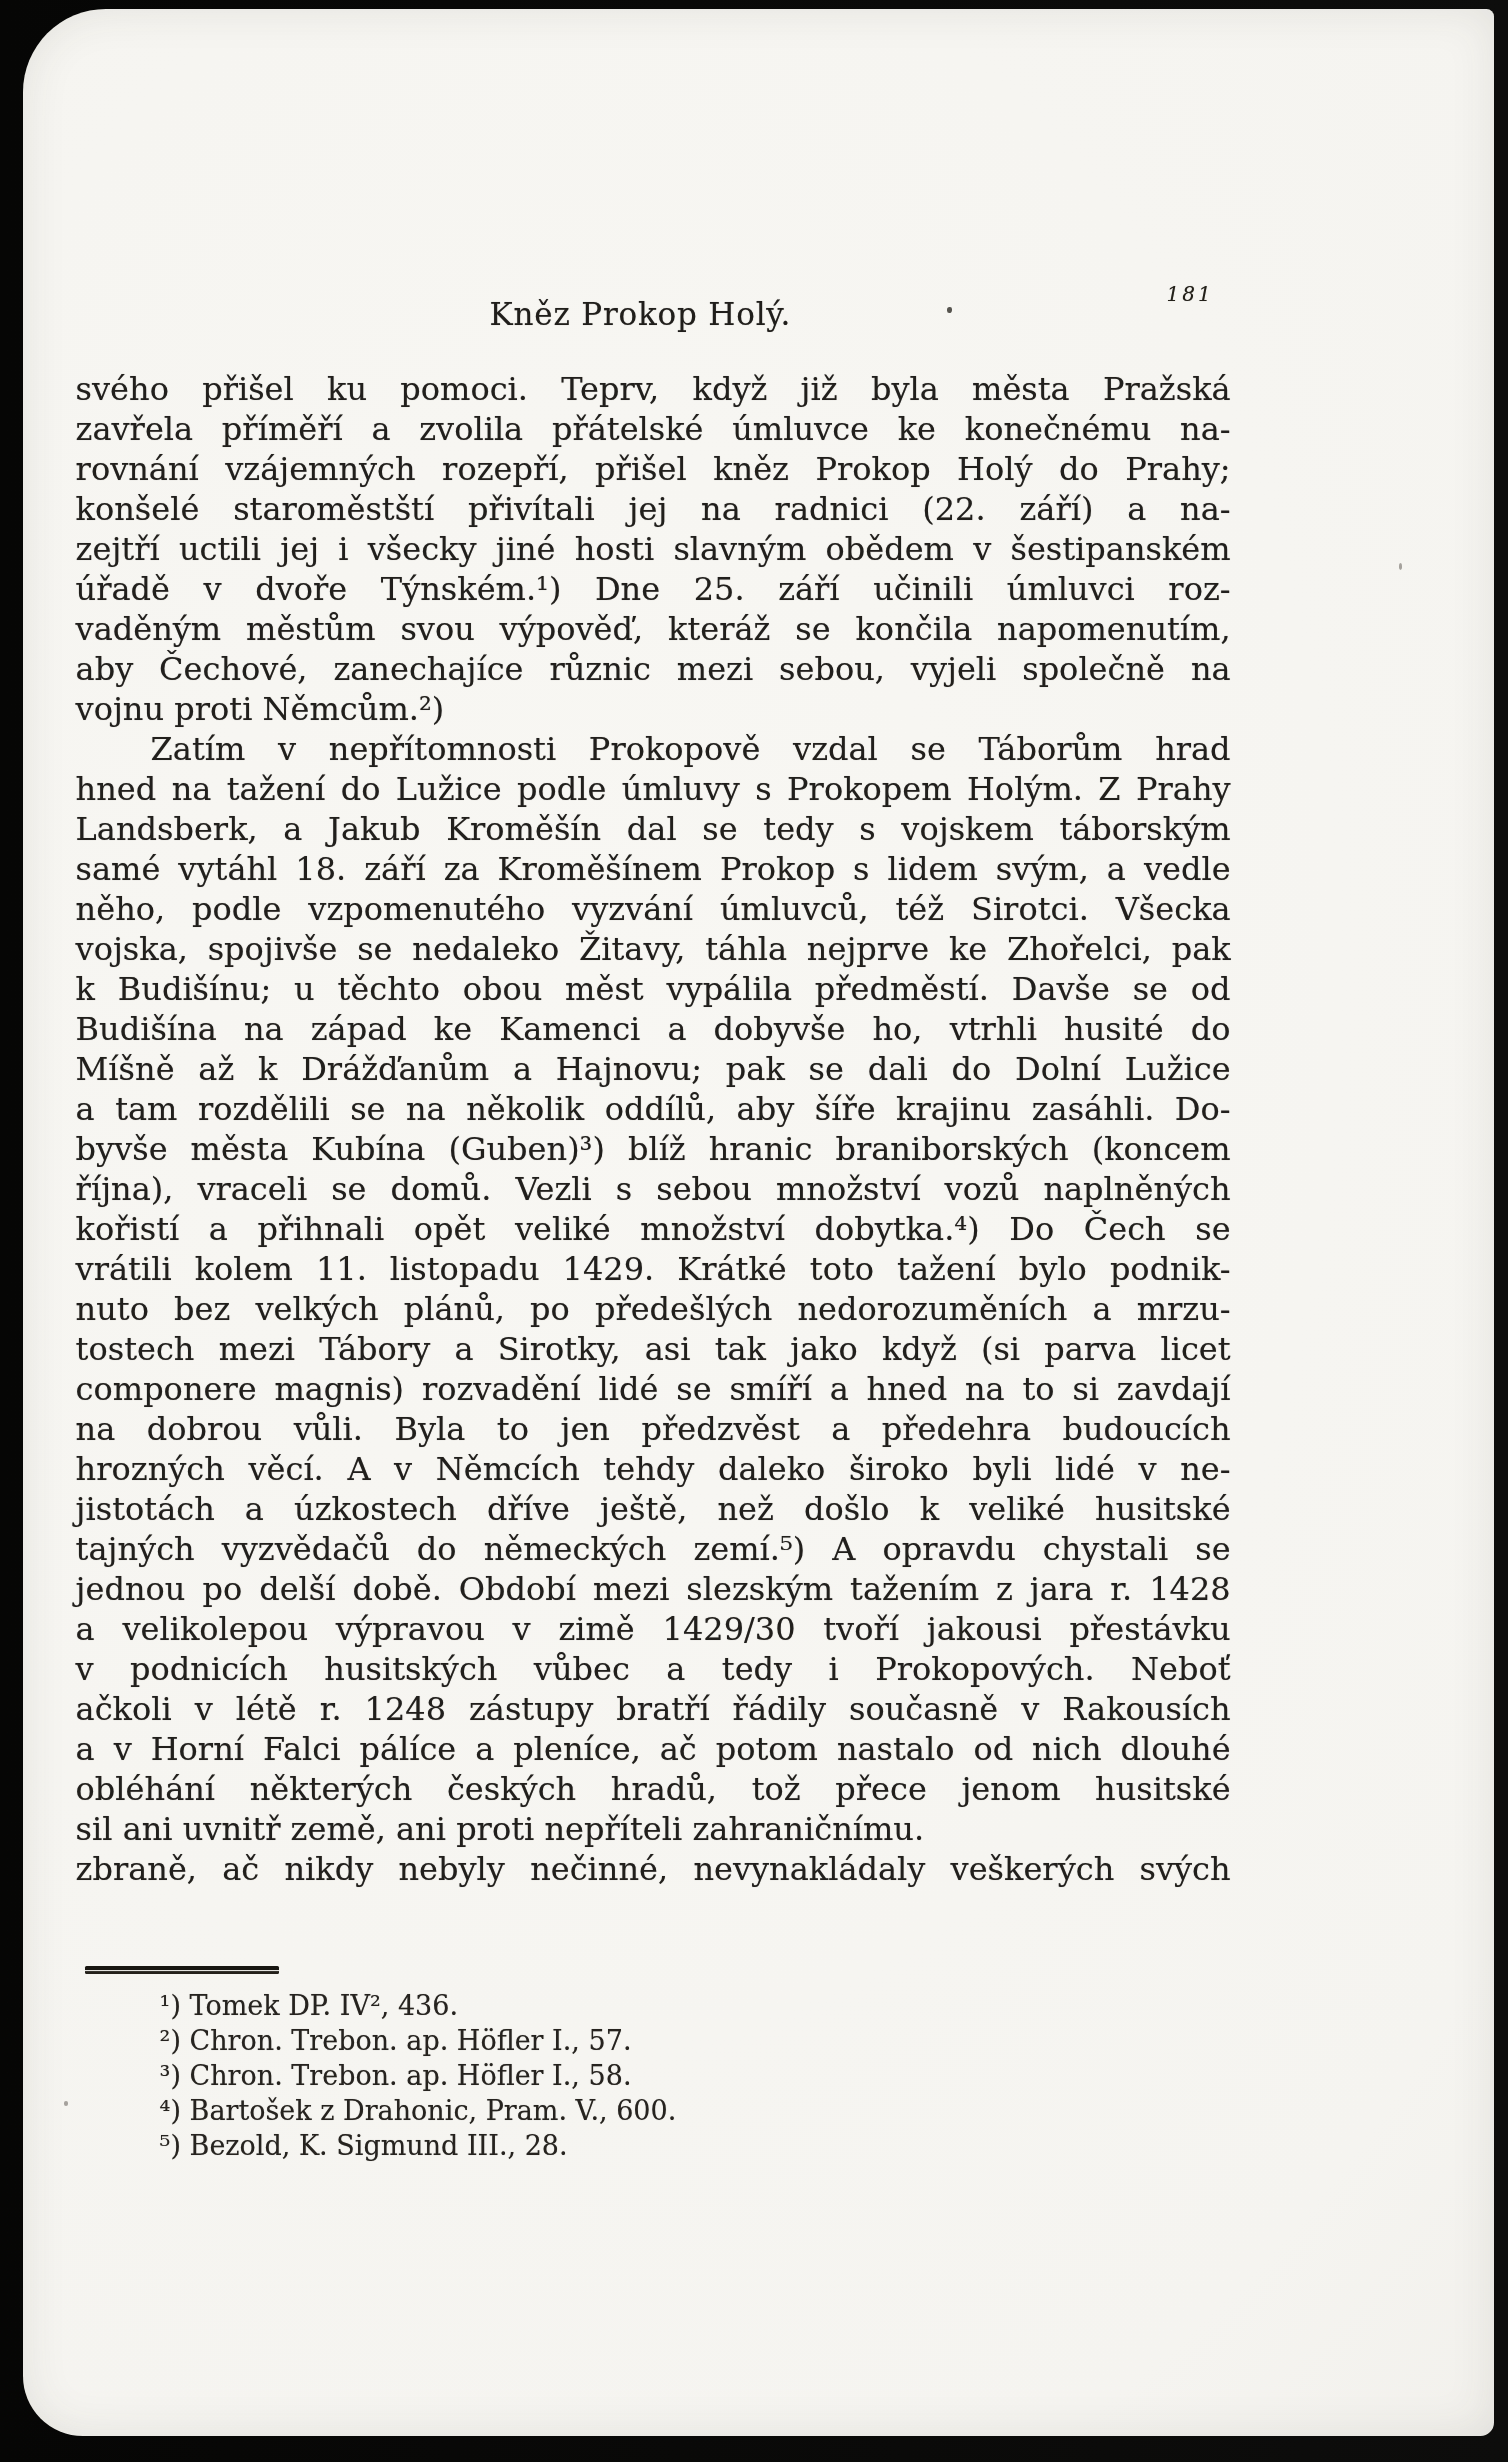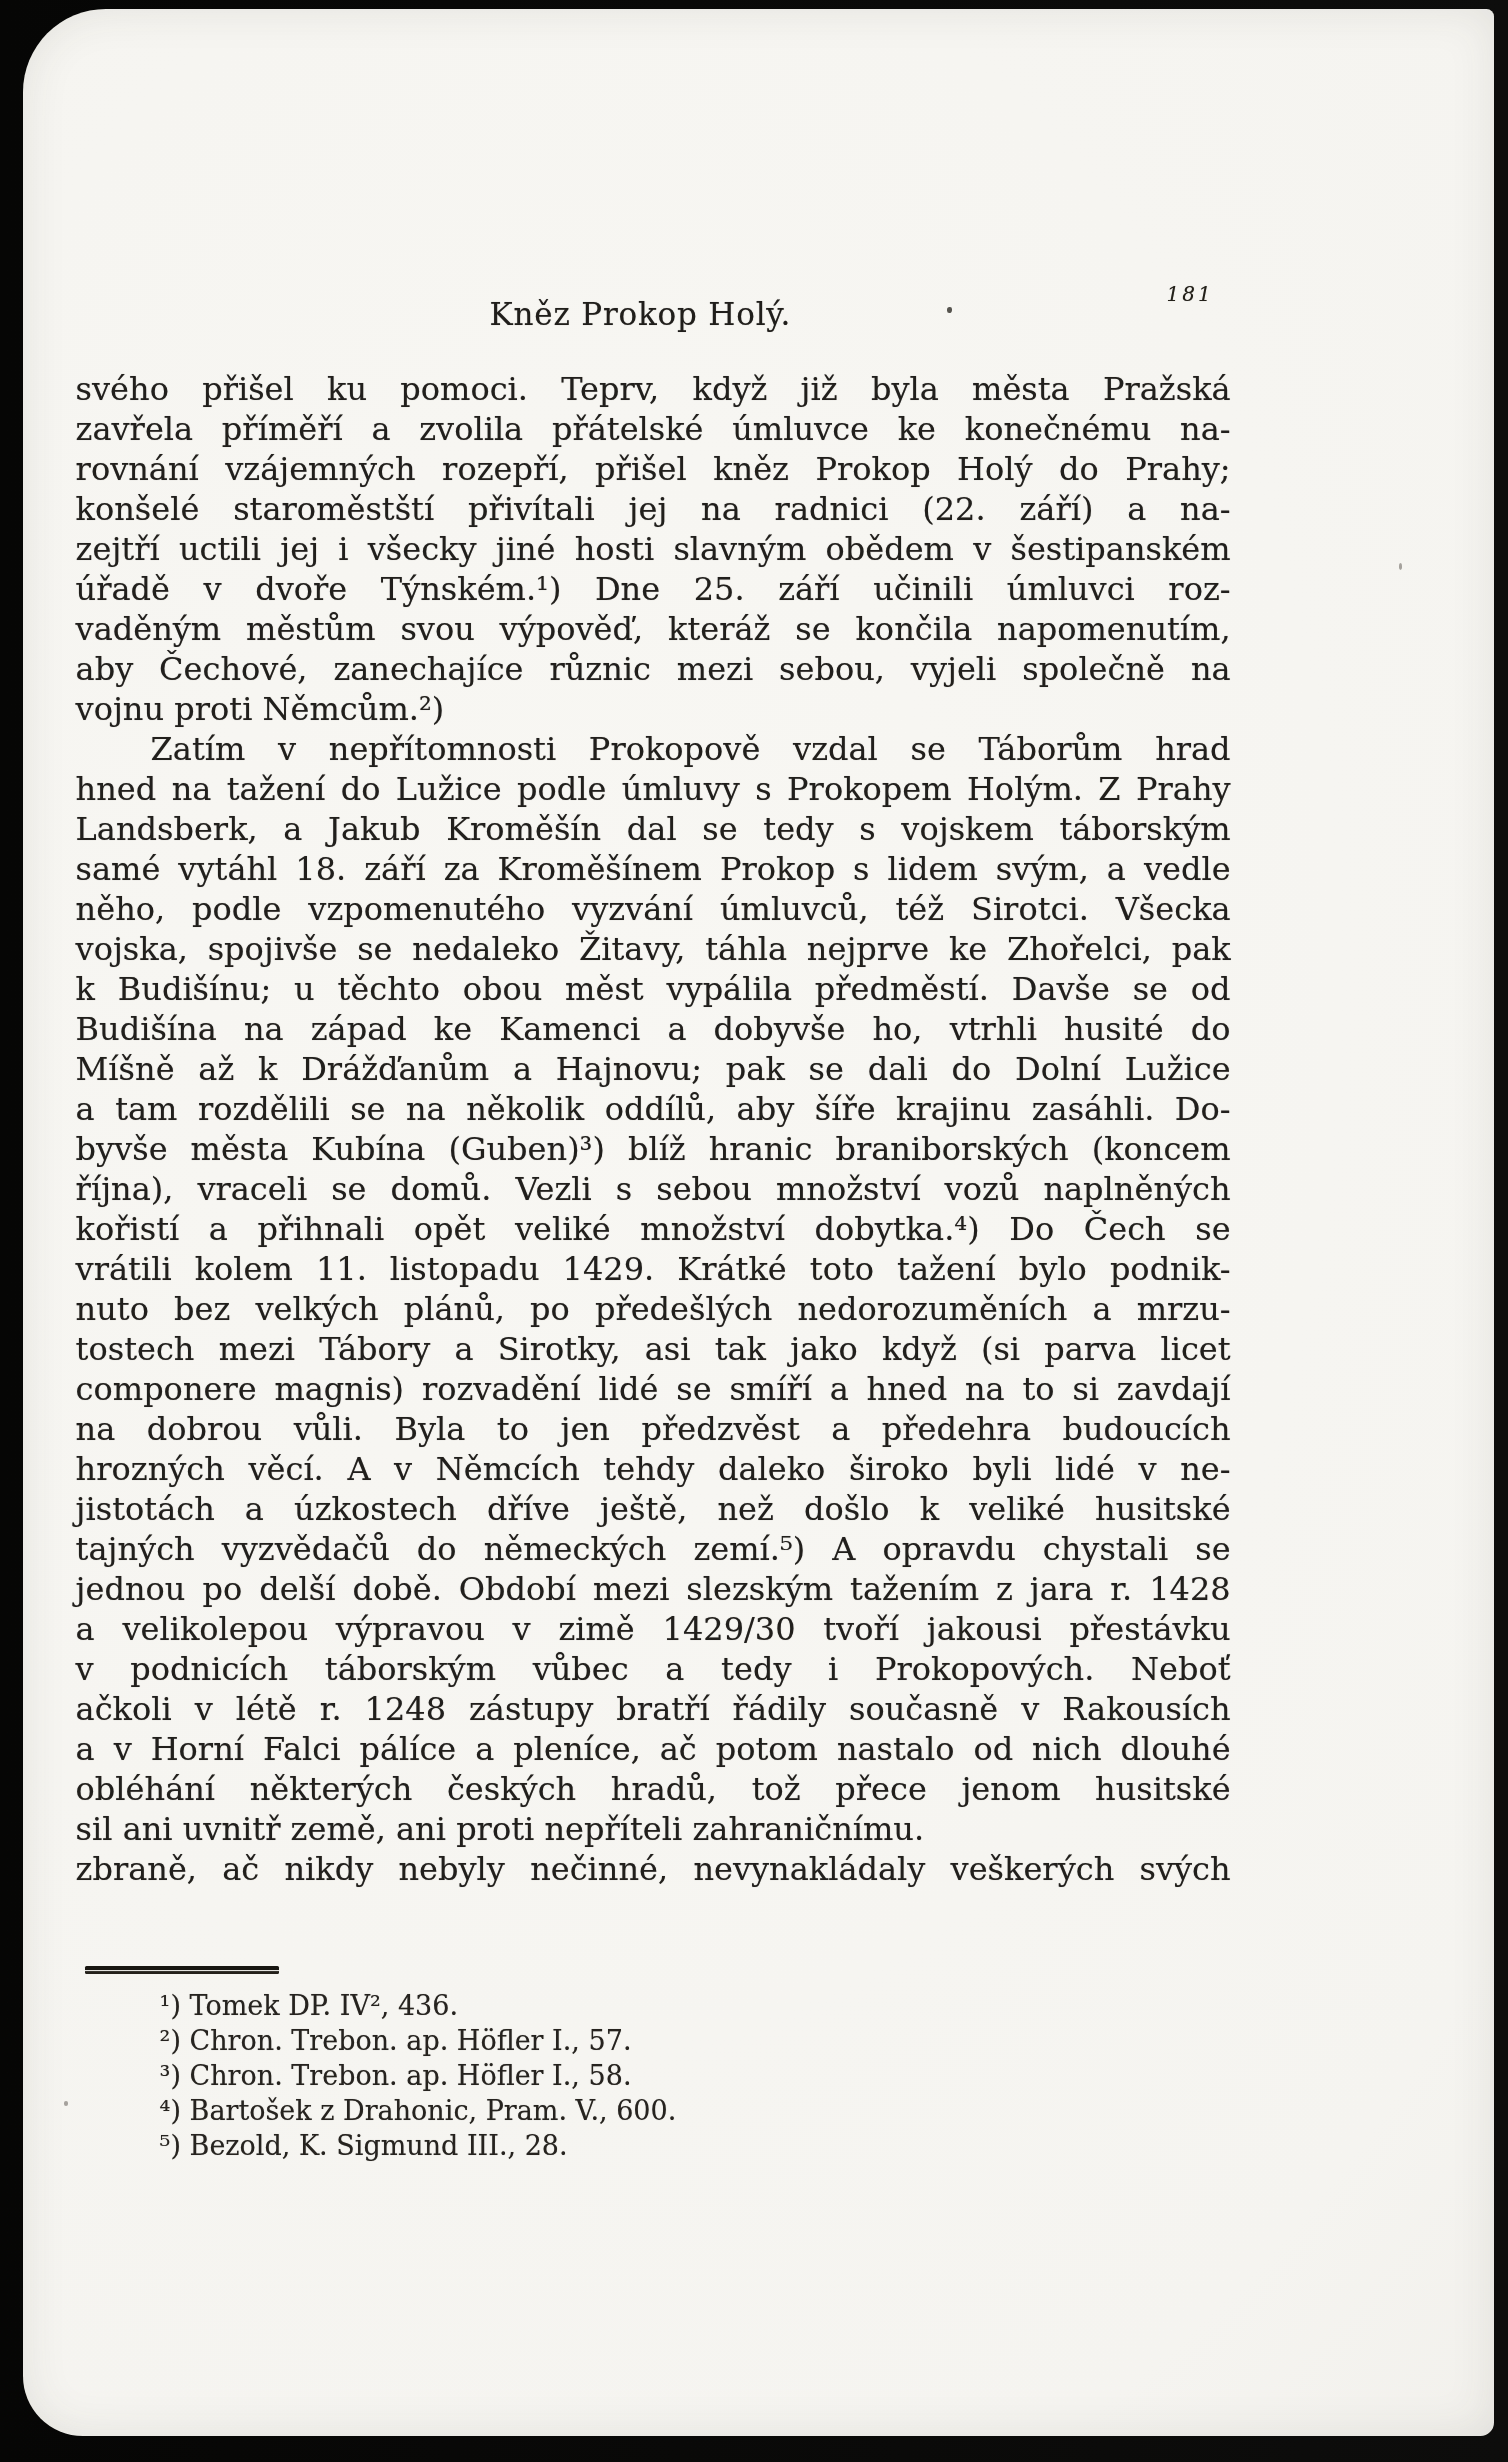--- a/index.html
+++ b/index.html
@@ -154,21 +154,21 @@
     <div class="line">vrátili kolem 11. listopadu 1429. Krátké toto tažení bylo podnik-</div>
     <div class="line">nuto bez velkých plánů, po předešlých nedorozuměních a mrzu-</div>
     <div class="line">tostech mezi Tábory a Sirotky, asi tak jako když (si parva licet</div>
     <div class="line">componere magnis) rozvadění lidé se smíří a hned na to si zavdají</div>
     <div class="line">na dobrou vůli. Byla to jen předzvěst a předehra budoucích</div>
     <div class="line">hrozných věcí. A v Němcích tehdy daleko široko byli lidé v ne-</div>
     <div class="line">jistotách a úzkostech dříve ještě, než došlo k veliké husitské</div>
     <div class="line">tajných vyzvědačů do německých zemí.⁵) A opravdu chystali se</div>
     <div class="line">jednou po delší době. Období mezi slezským tažením z jara r. 1428</div>
     <div class="line">a velikolepou výpravou v zimě 1429/30 tvoří jakousi přestávku</div>
-    <div class="line">v podnicích táborským vůbec a tedy i Prokopových. Neboť</div>
+    <div class="line">v podnicích husitských vůbec a tedy i Prokopových. Neboť</div>
     <div class="line">ačkoli v létě r. 1248 zástupy bratří řádily současně v Rakousích</div>
     <div class="line">a v Horní Falci pálíce a pleníce, ač potom nastalo od nich dlouhé</div>
     <div class="line">obléhání některých českých hradů, tož přece jenom husitské</div>
     <div class="line para-end">sil ani uvnitř země, ani proti nepříteli zahraničnímu.</div>
     <div class="line">zbraně, ač nikdy nebyly nečinné, nevynakládaly veškerých svých</div>
   </div>
 
   <div class="footnote-rule"></div>
 
   <div class="footnotes">

